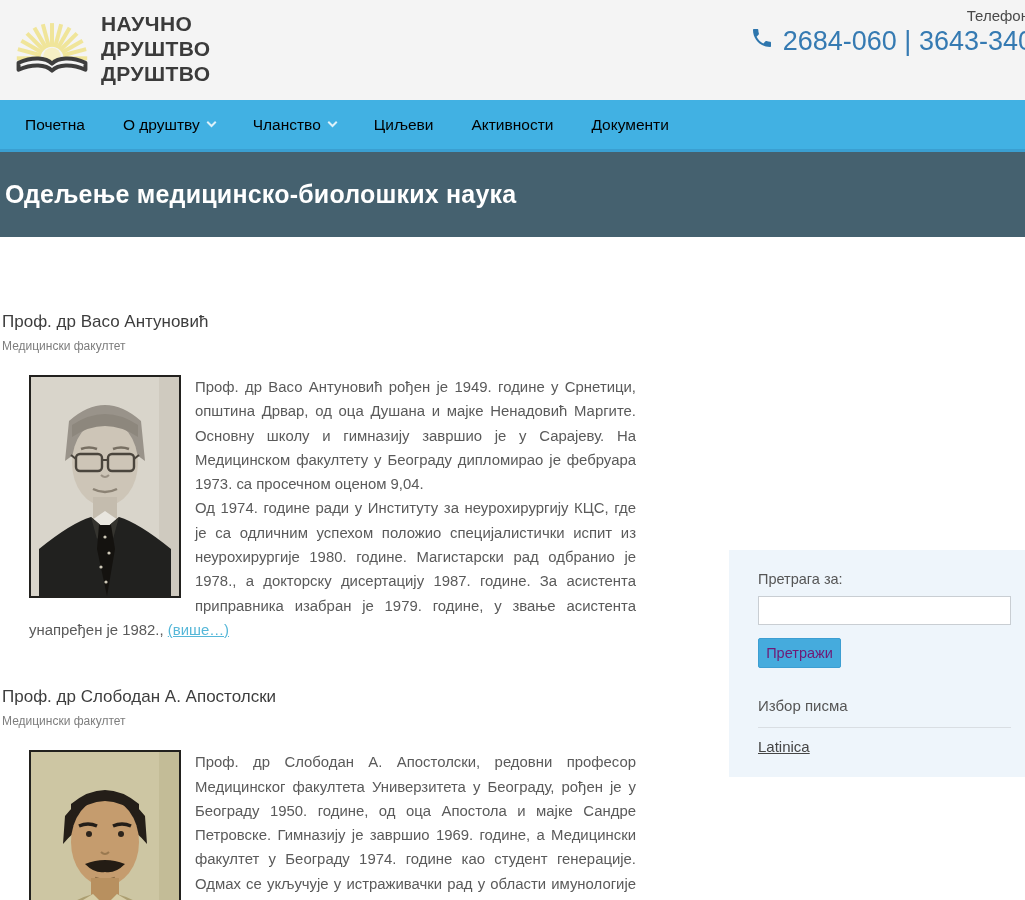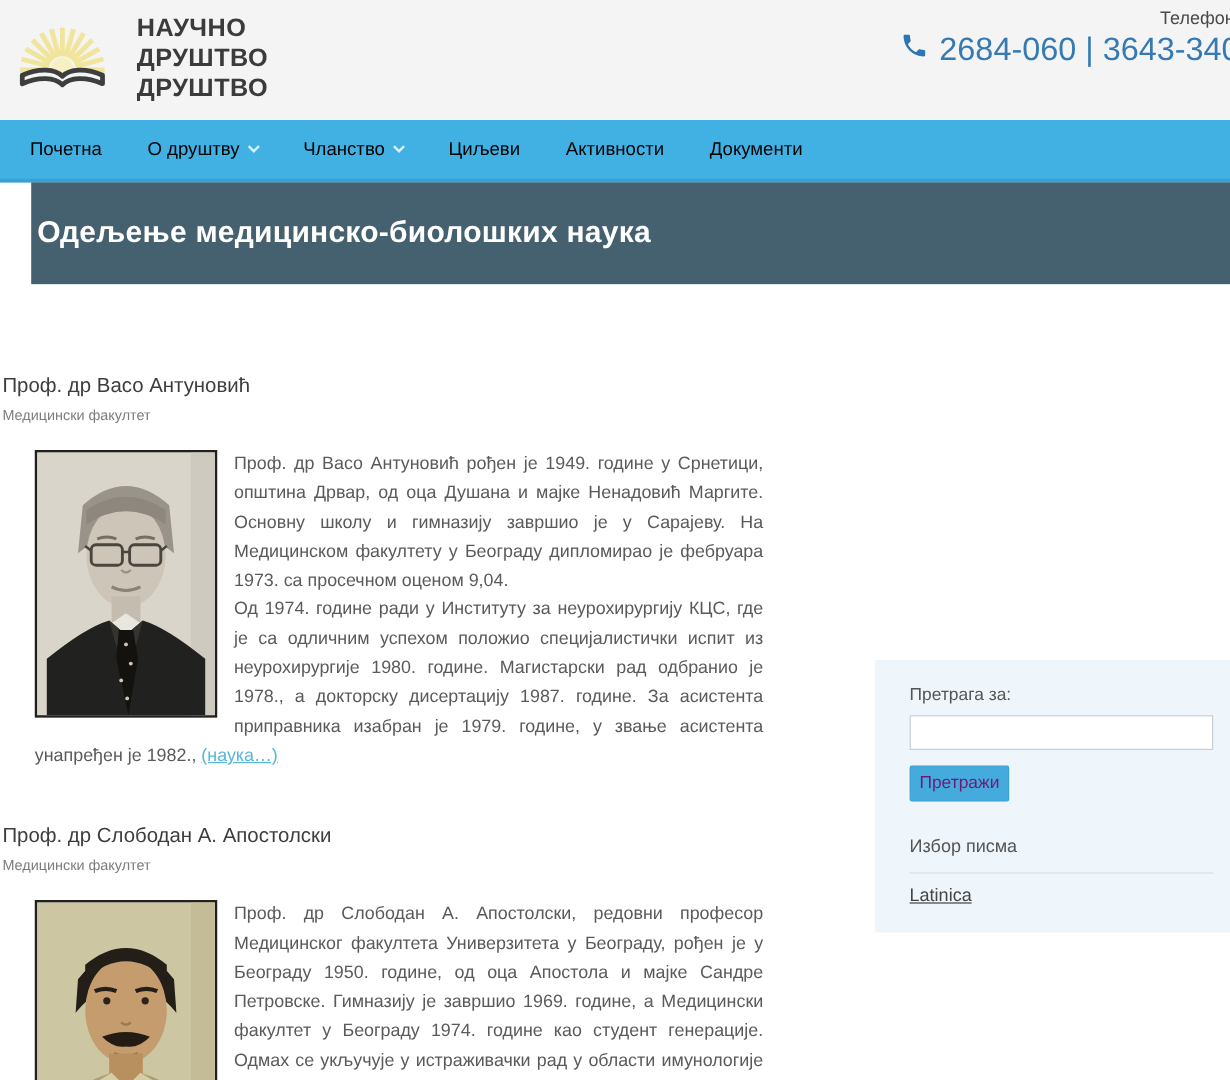--- a/index.html
+++ b/index.html
@@ -4,33 +4,33 @@
 <style>
   * { box-sizing: border-box; }
   html,body { margin:0; padding:0; }
   body {
     width:1025px; height:900px; overflow:hidden; position:relative;
     background:#ffffff; font-family:"Liberation Sans", sans-serif;
   }
 
   
   .site-header { position:relative; height:100px; background:#f4f4f4; }
-  .logo-wrap { position:absolute; left:8px; top:6px; display:flex; align-items:center; gap:18px; }
+  .logo-wrap { position:absolute; left:8px; top:6px; display:flex; align-items:center; gap:5px; }
   .logo-text { font-size:21px; font-weight:bold; color:#3b3b3b; line-height:25px; letter-spacing:.4px; }
   .phone-wrap { position:absolute; top:7px; right:-8px; text-align:right; }
   .phone-label { font-size:15px; color:#4a4a4a; margin-bottom:2px; padding-right:4px; }
   .phone-row { display:flex; align-items:center; gap:9px; font-size:27px; color:#357ab2; white-space:nowrap; }
 
   
   .main-nav { height:52px; background:#41b1e3; border-bottom:3px solid #3a9fd1; display:flex; align-items:center; padding-left:6px; }
   .nav-item { color:#000000; font-size:15.5px; text-decoration:none; padding:0 19px; height:52px; display:flex; align-items:center; cursor:pointer; }
   .chev { display:inline-block; width:7px; height:7px; border-right:2px solid rgba(255,255,255,.82); border-bottom:2px solid rgba(255,255,255,.82); transform:rotate(45deg); margin-left:8px; position:relative; top:-2px; }
 
   
-  .page-banner { height:85px; background:#45616f;margin-left:26px; }
+  .page-banner { height:85px; background:#45616f; }
   .page-banner h1 { margin:0; padding:28px 0 0 5px; color:#ffffff; font-size:25px; font-weight:bold; letter-spacing:.2px; }
 
   
   .main-area { position:relative; height:660px; background:#ffffff; }
   .content { position:absolute; left:2px; top:75px; width:634px; }
   .profile-name { margin:0; font-size:17px; font-weight:400; color:#3d3d3d; }
   .profile-affil { margin-top:7px; font-size:12px; color:#7d7d7d; }
   .profile-body { margin-top:22px;margin-left:27px; }
   .profile-body::after { content:""; display:block; clear:both; }
   .photo-frame { float:left; margin-right:14px; border:2px solid #22211e; background:#d9d5cb; font-size:0; }
@@ -152,21 +152,21 @@
             <path d="M68 148 L80 148 L84 172 L76 219 L66 172 Z" fill="#14120f"></path>
             <g fill="#cfc9b8">
               <circle cx="74" cy="160" r="1.6"></circle>
                 <circle cx="78" cy="176" r="1.6"></circle>
               <circle cx="70" cy="190" r="1.6"></circle>
                 <circle cx="75" cy="205" r="1.6"></circle>
             </g>
           </svg>
         </span>
         <p class="bio"><span>Проф. др Васо Антуновић рођен је 1949. године у Срнетици, општина Дрвар, од оца Душана и мајке Ненадовић Маргите. Основну школу и гимназију завршио је у Сарајеву. На Медицинском факултету у Београду дипломирао је фебруара 1973. са просечном оценом 9,04.</span><br>
-        <span>Од 1974. године ради у Институту за неурохирургију КЦС, где је са одличним успехом положио специјалистички испит из неурохирургије 1980. године. Магистарски рад одбранио је 1978., а докторску дисертацију 1987. године. За асистента приправника изабран је 1979. године, у звање асистента унапређен је 1982.,</span> <a class="more-link">(наука…)</a></p>
+        <span>Од 1974. године ради у Институту за неурохирургију КЦС, где је са одличним успехом положио специјалистички испит из неурохирургије 1980. године. Магистарски рад одбранио је 1978., а докторску дисертацију 1987. године. За асистента приправника изабран је 1979. године, у звање асистента унапређен је 1982.,</span> <a class="more-link">(више…)</a></p>
       </div>
     </section>
 
     <section class="profile">
       <h2 class="profile-name">Проф. др Слободан А. Апостолски</h2>
       <div class="profile-affil">Медицински факултет</div>
       <div class="profile-body">
         <span class="photo-frame">
           <svg width="148" height="200" viewBox="0 0 148 200">
             <rect width="148" height="200" fill="#cdc6a3"></rect>

